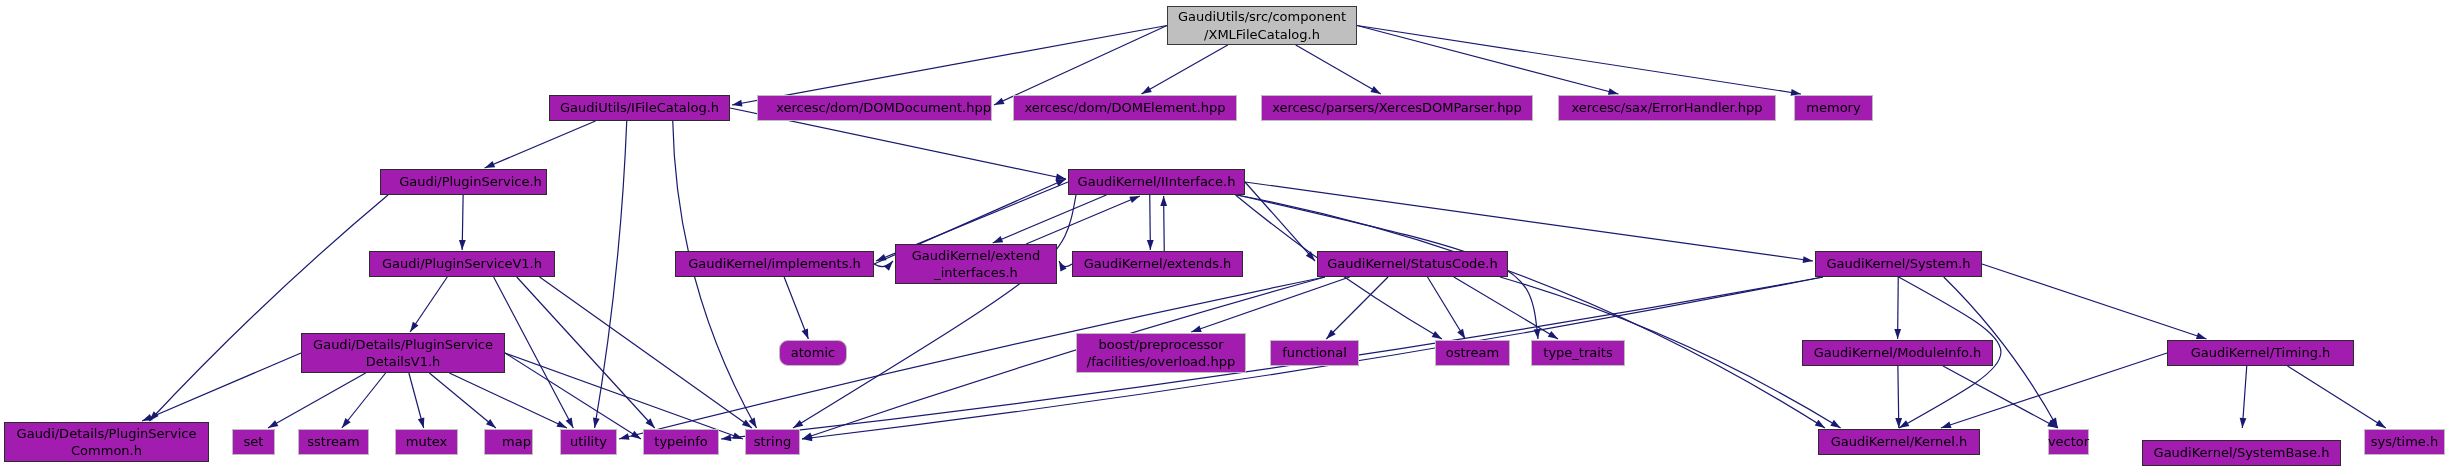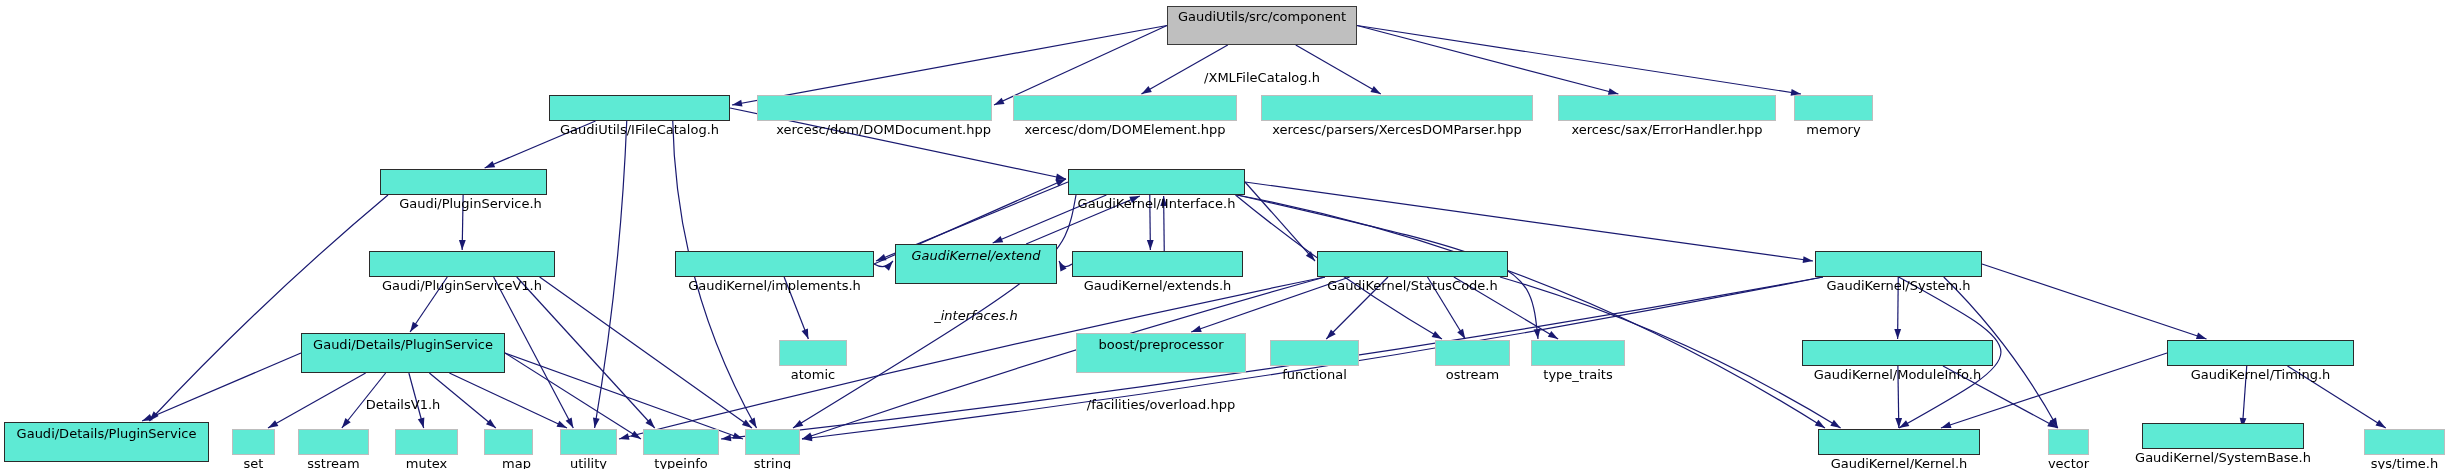--- a/index.html
+++ b/index.html
@@ -1,24 +1,24 @@
 <!DOCTYPE html>
 <html><head>
 <meta charset="utf-8">
 <style>
   html,body{margin:0;padding:0;background:#ffffff;}
   #graph{position:relative;width:2460px;height:469px;background:#ffffff;overflow:hidden;
          font-family:"DejaVu Sans",sans-serif;}
   #edges{position:absolute;left:0;top:0;width:2460px;height:469px;}
-  .node{position:absolute;background:#5eead4;border:1px solid #bdbdbd;box-sizing:border-box;
+  .node{position:absolute;background:#a21caf;border:1px solid #bdbdbd;box-sizing:border-box;
         display:flex;flex-direction:column;align-items:center;justify-content:center;
         font-size:13px;line-height:1.32;color:#000;text-align:center;white-space:nowrap;z-index:2;}
   .node.linked{border:1px solid #2b2b2b;}
   .node.root{background:#bfbfbf;border:1px solid #3a3a3a;}
-  .node span{display:block;pointer-events:none;margin-top:43px;}
+  .node span{display:block;pointer-events:none;}
 </style>
 </head>
 <body>
 
 <div id="graph">
   <svg id="edges" xmlns="http://www.w3.org/2000/svg" width="2460" height="469" viewBox="0 0 2460 469">
       <g>
         <path d="M1167,25.5 Q949.5,65.25 732,105" fill="none" stroke="#191970" stroke-width="1.2"></path>
         <polygon points="732,105 741.2258118416571,99.85758851682027 742.4483218011148,106.54679395536277" fill="#191970"></polygon>
       </g>
@@ -274,38 +274,38 @@
     </div>
     <div class="node linked" style="left: 1068px; top: 169px; width: 177px; height: 26px;">
       <span>GaudiKernel/IInterface.h</span>
     </div>
     <div class="node linked" style="left: 369px; top: 251px; width: 186px; height: 26px;">
       <span>Gaudi/PluginServiceV1.h</span>
     </div>
     <div class="node linked" style="left: 675px; top: 251px; width: 199px; height: 26px; text-align: right;">
       <span>GaudiKernel/implements.h</span>
     </div>
-    <div class="node linked" style="left: 895px; top: 244px; width: 162px; height: 40px; font-style: italic;">
+    <div class="node linked" style="left: 895px; top: 244px; width: 162px; height: 40px;">
       <span>GaudiKernel/extend</span>
       <span>_interfaces.h</span>
     </div>
     <div class="node linked" style="left: 1072px; top: 251px; width: 171px; height: 26px;">
       <span>GaudiKernel/extends.h</span>
     </div>
     <div class="node linked" style="left: 1317px; top: 251px; width: 191px; height: 26px;">
       <span>GaudiKernel/StatusCode.h</span>
     </div>
     <div class="node linked" style="left: 1815px; top: 251px; width: 167px; height: 26px;">
       <span>GaudiKernel/System.h</span>
     </div>
     <div class="node linked" style="left: 301px; top: 333px; width: 204px; height: 40px;">
       <span>Gaudi/Details/PluginService</span>
       <span>DetailsV1.h</span>
     </div>
-    <div class="node" style="left: 779px; top: 340px; width: 68px; height: 26px;">
+    <div class="node" style="left: 779px; top: 340px; width: 68px; height: 26px; border-radius: 9px;">
       <span>atomic</span>
     </div>
     <div class="node" style="left: 1076px; top: 333px; width: 170px; height: 40px;">
       <span>boost/preprocessor</span>
       <span>/facilities/overload.hpp</span>
     </div>
     <div class="node" style="left: 1270px; top: 340px; width: 89px; height: 26px;">
       <span>functional</span>
     </div>
     <div class="node" style="left: 1435px; top: 340px; width: 75px; height: 26px;">
@@ -344,19 +344,19 @@
     </div>
     <div class="node" style="left: 745px; top: 429px; width: 55px; height: 26px;">
       <span>string</span>
     </div>
     <div class="node linked" style="left: 1818px; top: 429px; width: 162px; height: 26px;">
       <span>GaudiKernel/Kernel.h</span>
     </div>
     <div class="node" style="left: 2048px; top: 429px; width: 41px; height: 26px;">
       <span>vector</span>
     </div>
-    <div class="node linked" style="left: 2142px; top: 423px; width: 162px; height: 26px; justify-content: center;">
+    <div class="node linked" style="left: 2142px; top: 440px; width: 199px; height: 26px; justify-content: center;">
       <span>GaudiKernel/SystemBase.h</span>
     </div>
     <div class="node" style="left: 2364px; top: 429px; width: 81px; height: 26px;">
       <span>sys/time.h</span>
     </div>
   </div>
 
 </body></html>

